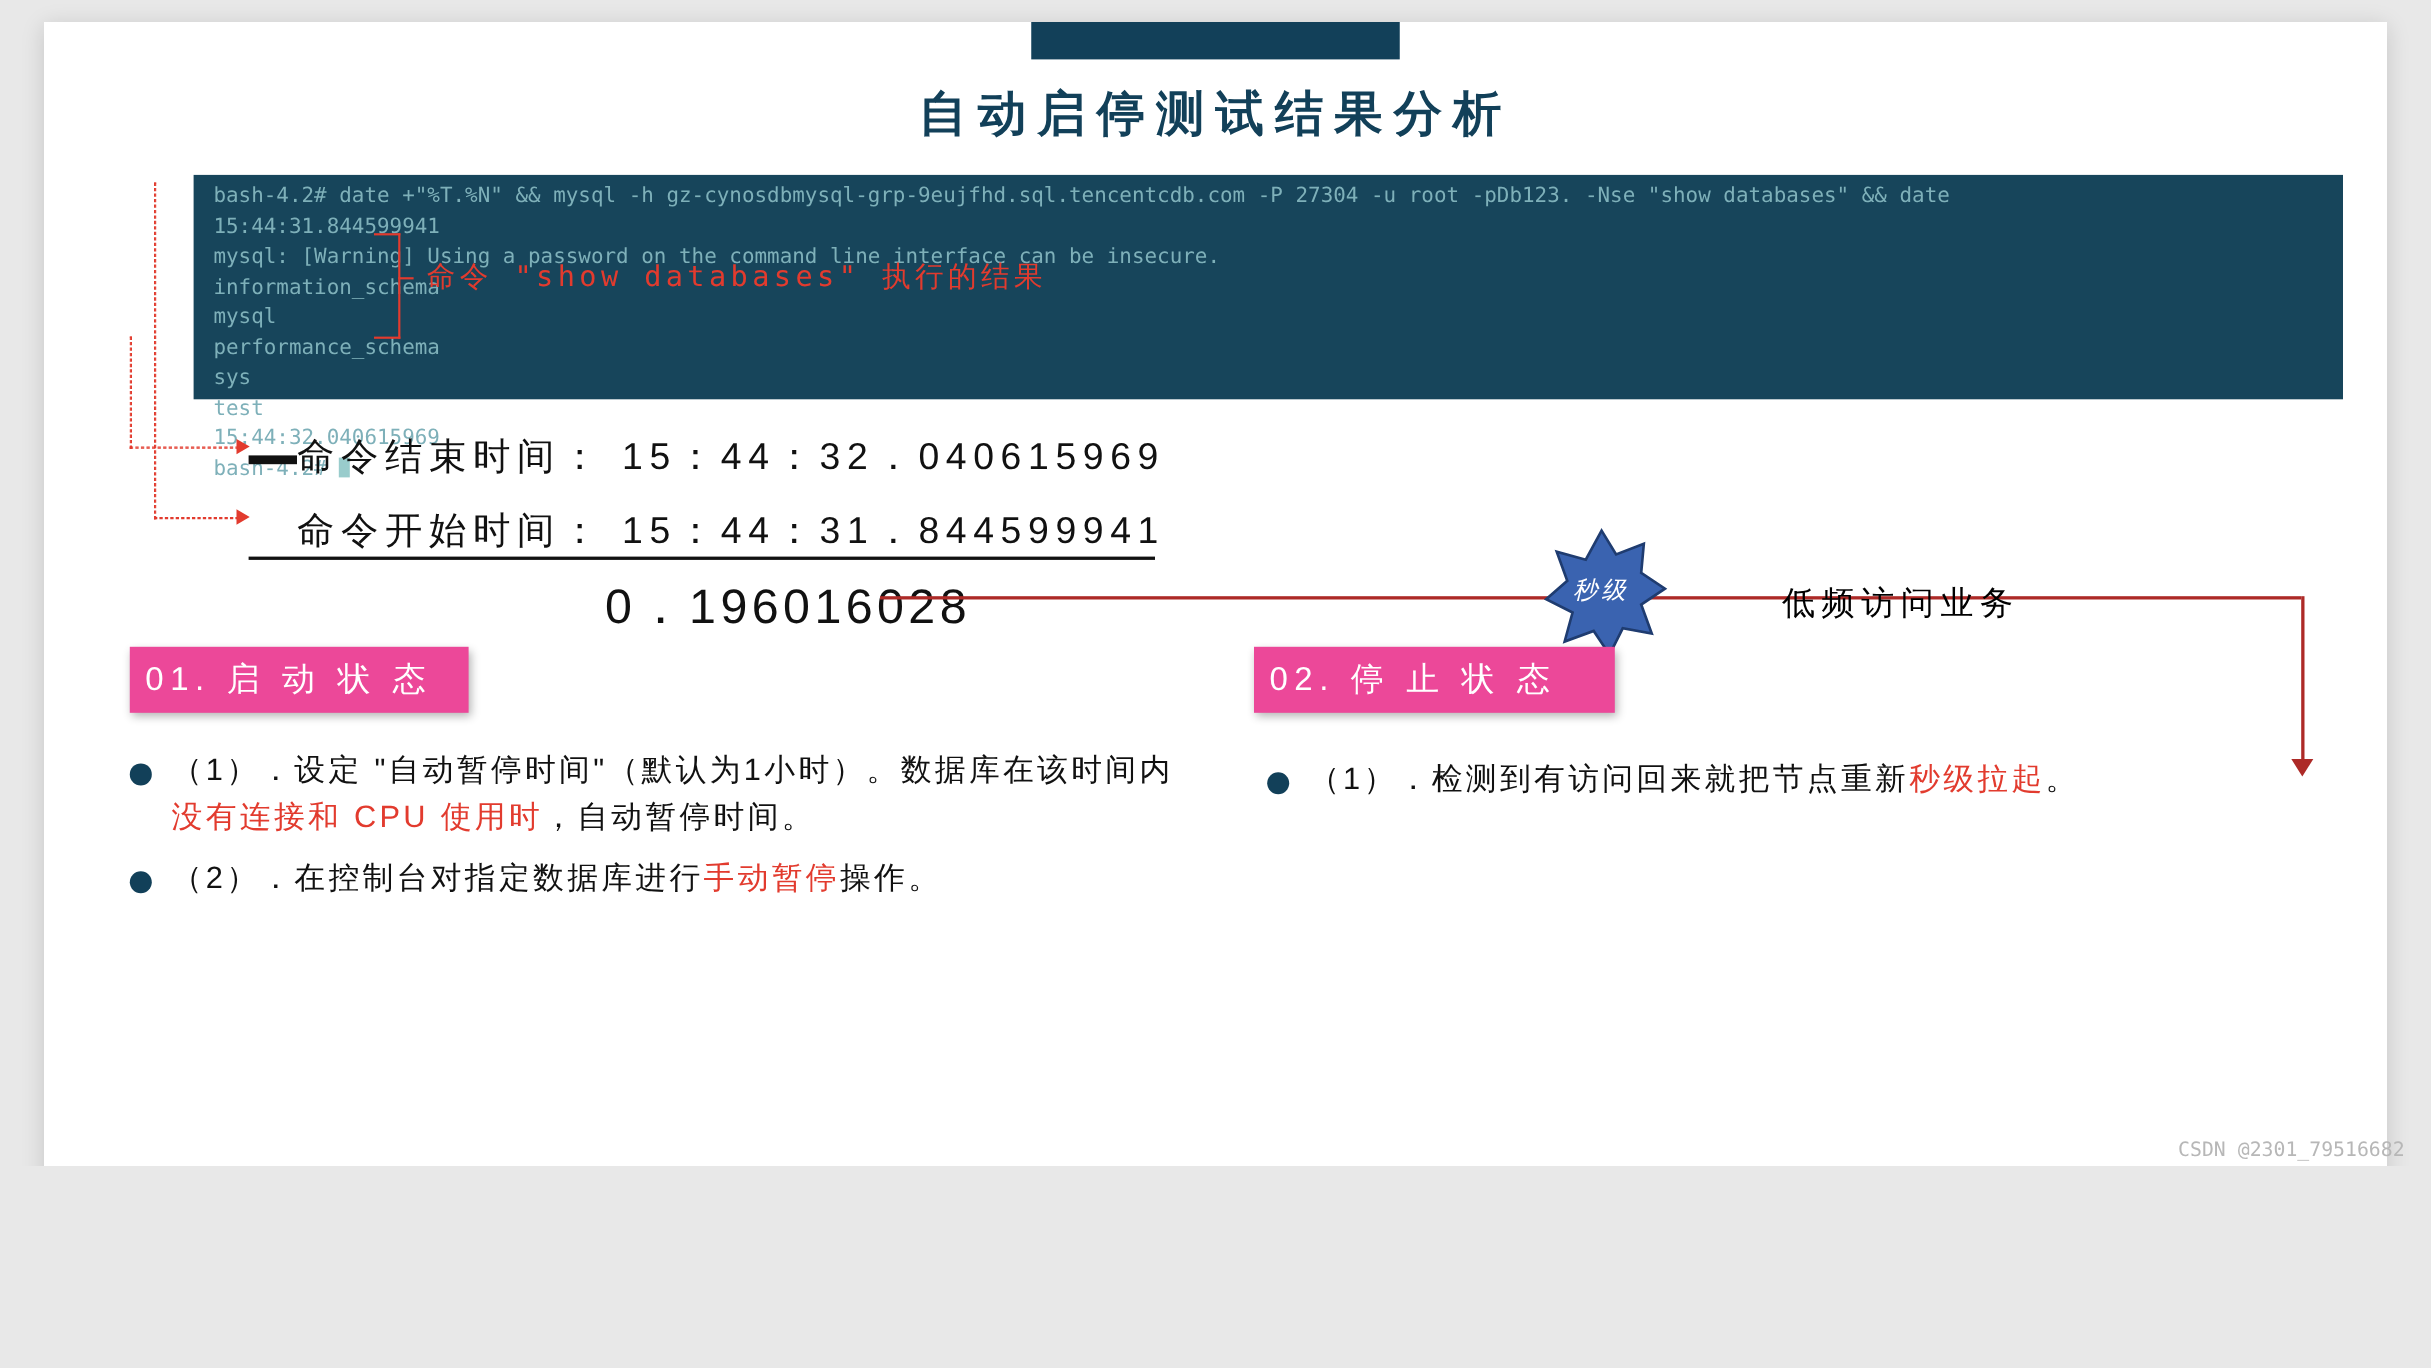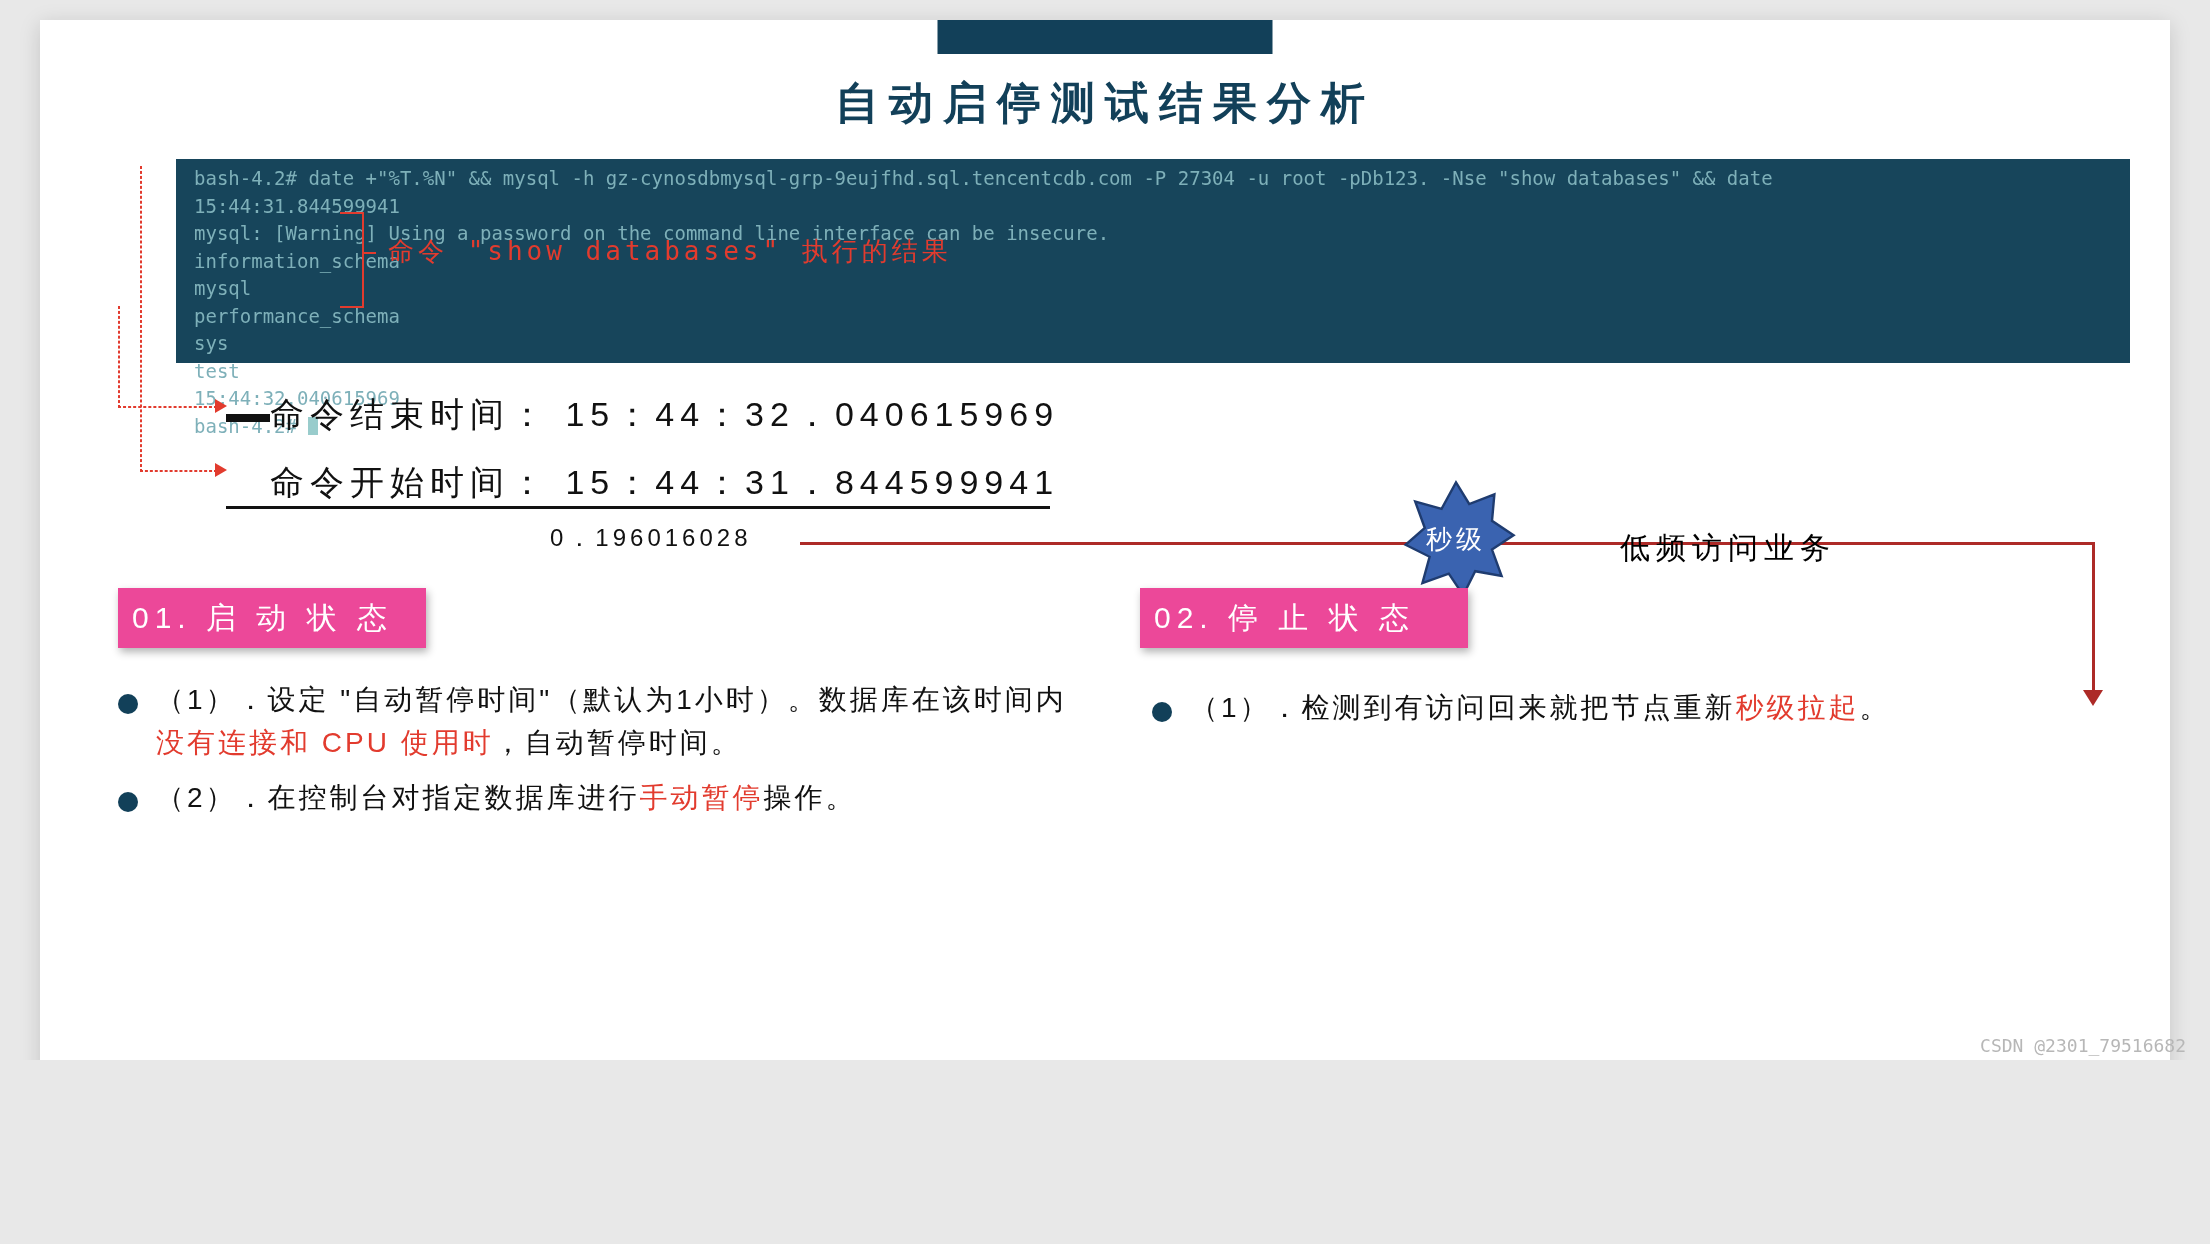--- a/index.html
+++ b/index.html
@@ -24,21 +24,21 @@
                border:2px solid #e23b2e;border-left:none;}
   .ann-dash{position:absolute;left:322px;top:232px;width:14px;height:0;border-top:2px solid #e23b2e;}
   .ann-text{position:absolute;left:348px;top:214px;font-size:26px;color:#e23b2e;
             font-family:Consolas,monospace;letter-spacing:4px;}
 
   .row{position:absolute;font-size:34px;color:#111;letter-spacing:6px;font-weight:500;}
   .endrow{left:230px;top:372px;}
   .startrow{left:230px;top:440px;}
   .minus{position:absolute;left:186px;top:394px;width:44px;height:0;border-top:8px solid #111;}
   .divline{position:absolute;left:186px;top:486px;width:824px;height:0;border-top:3px solid #111;}
-  .diff{position:absolute;left:510px;top:502px;font-size:24px;color:#111;letter-spacing:4px;}
+  .diff{position:absolute;left:510px;top:502px;font-size:44px;color:#111;letter-spacing:4px;}
 
   .leader{position:absolute;border:1px dashed #e23b2e;}
   .l1v{left:100px;top:146px;width:0;height:304px;}
   .l1h{left:100px;top:450px;width:75px;height:0;}
   .l1arr{left:175px;top:443px;}
   .l2v{left:78px;top:286px;width:0;height:100px;}
   .l2h{left:78px;top:386px;width:97px;height:0;}
   .l2arr{left:175px;top:379px;}
   .arr{position:absolute;width:0;height:0;border-top:7px solid transparent;
        border-bottom:7px solid transparent;border-left:12px solid #e23b2e;}
@@ -61,21 +61,21 @@
   .lowfreq{position:absolute;left:1580px;top:508px;font-size:30px;letter-spacing:6px;}
   .elbow-h{position:absolute;left:1460px;top:522px;width:592px;height:0;border-top:3px solid #ad2a27;}
   .elbow-v{position:absolute;left:2052px;top:522px;width:0;height:150px;border-left:3px solid #ad2a27;}
   .elbow-arr{position:absolute;left:2043px;top:670px;width:0;height:0;
              border-left:10px solid transparent;border-right:10px solid transparent;
              border-top:16px solid #ad2a27;}
 
   .star{position:absolute;left:1356px;top:460px;width:120px;height:120px;}
   .star svg{width:100%;height:100%;}
   .star span{position:absolute;left:0;right:0;top:42px;text-align:center;color:#fff;
-             font-size:26px;letter-spacing:4px;}
+             font-size:22px;letter-spacing:4px;font-style:italic;}
 
   .watermark{position:absolute;right:24px;bottom:4px;color:#b7b7b7;font-size:18px;
              font-family:Consolas,monospace;}
 </style>
 </head>
 <body>
 
 <div class="page">
   <div class="slide">
 

